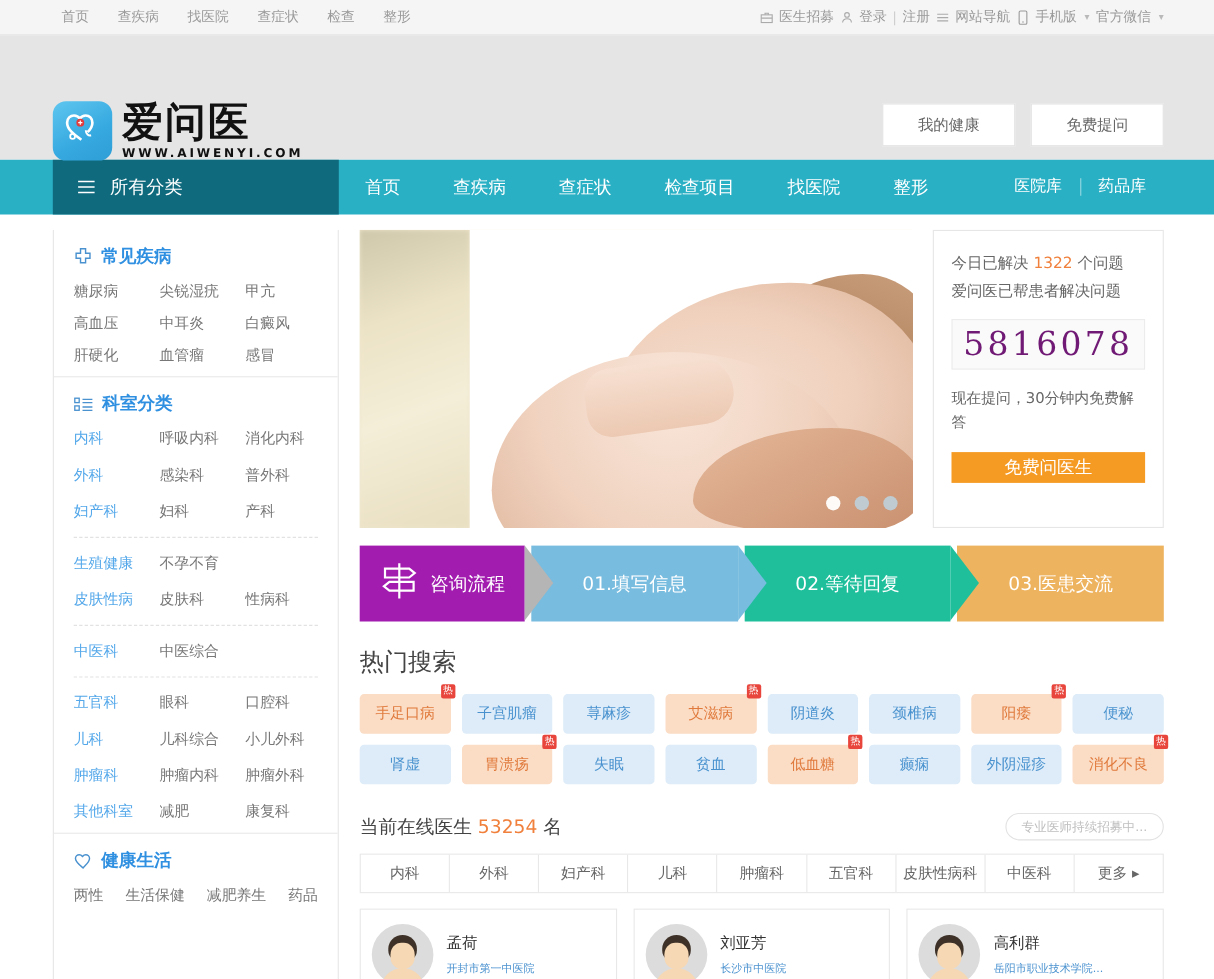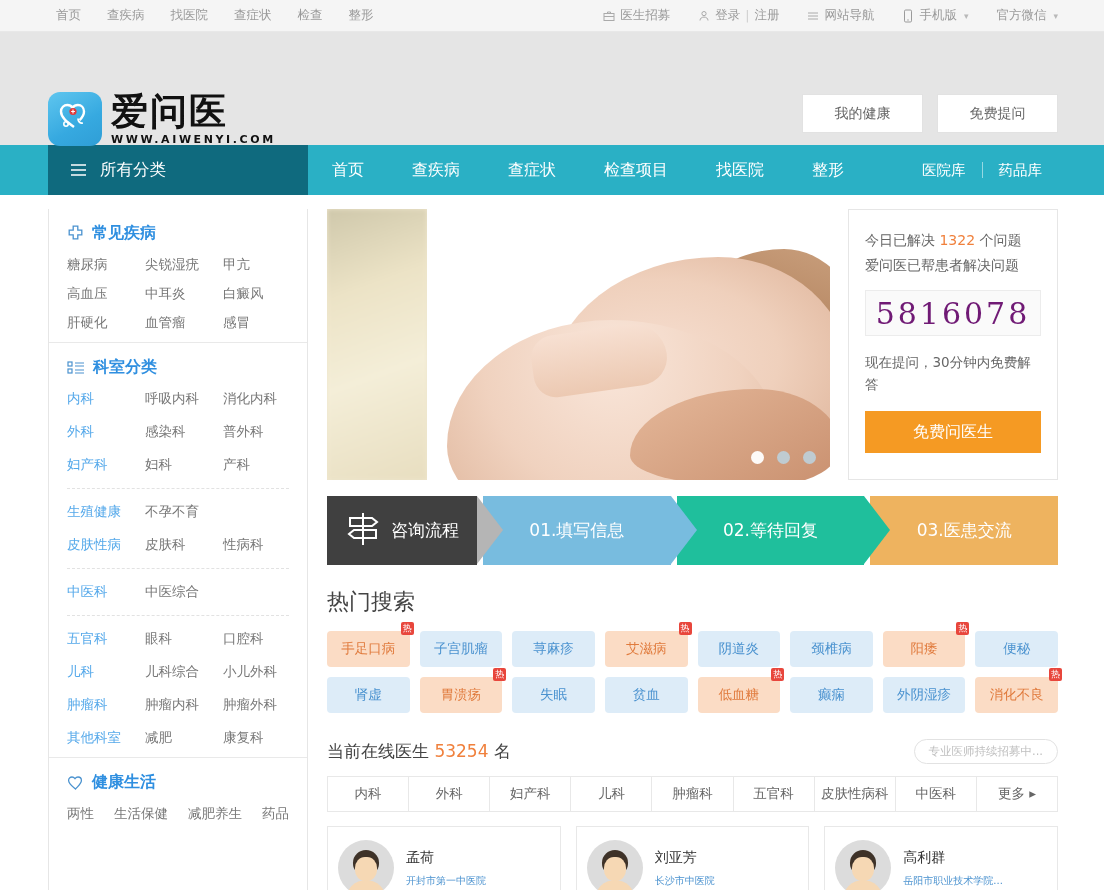--- a/index.html
+++ b/index.html
@@ -9,21 +9,21 @@
     background: #fff; color: #444; overflow: hidden;
   }
 
   
   .topbar {
     height: 32px; background: #f5f5f5; border-bottom: 1px solid #e8e8e8;
     display: flex; align-items: center; font-size: 12.5px; color: #9a9a9a;
   }
   .topbar-left { display: flex; align-items: center; margin-left: 56px; gap: 26px; }
   .topbar-left a { color: #9a9a9a; text-decoration: none; }
-  .topbar-right { display: flex; align-items: center; margin-left: auto; margin-right: 46px; gap: 28px; }
+  .topbar-right { display: flex; align-items: center; margin-left: auto; margin-right: 46px; gap: 6px; }
   .tb-item { display: flex; align-items: center; gap: 5px; color: #9a9a9a; }
   .tb-sep { color: #cfcfcf; }
   .ic { display: inline-block; vertical-align: middle; }
   .ic svg { display: block; }
   .caret { font-size: 9px; color: #b9b9b9; margin-left: 2px; }
 
   
   .header { height: 113px; position: relative; background: #e5e5e5; }
   .logo { position: absolute; left: 48px; top: 60px; display: flex; align-items: center; gap: 9px; }
   .logo-badge {
@@ -108,39 +108,39 @@
   .ask-line { font-size: 14px; color: #666; line-height: 25px; }
   .ask-num { color: #f0803c; }
   .counter {
     margin-top: 12px; border: 1px solid #ececec; background: #fafafa; height: 46px;
     display: flex; align-items: center; justify-content: center;
     font-size: 30px; letter-spacing: 3px; color: #701a75;
     font-family: "DejaVu Serif", "Liberation Serif", serif;
   }
   .ask-note { margin-top: 15px; font-size: 13.5px; color: #666; line-height: 22px; }
   .ask-btn {
-    margin-top: 16px; height: 42px; background: #f59a23; color: #fff;
+    margin-top: 16px; height: 28px; background: #f59a23; color: #fff;
     display: flex; align-items: center; justify-content: center;
     font-size: 16px; cursor: pointer;
   }
 
   
   .flow { display: flex; margin-top: 16px; height: 69px; }
   .step {
     flex: 1; position: relative; display: flex; align-items: center; justify-content: center;
     color: #fff; font-size: 17px;
   }
   .step::after {
     content: ""; position: absolute; right: -26px; top: 0; width: 0; height: 0;
     border-top: 34.5px solid transparent; border-bottom: 34.5px solid transparent;
     border-left: 26px solid currentColor; z-index: 2;
   }
   .step.last::after { display: none; }
   .step-inner { display: flex; align-items: center; gap: 10px; position: relative; z-index: 3; }
-  .s0 { background: #404040; color: #b5b5b5; flex: 0 0 150px; }
+  .s0 { background: #a21caf; color: #b5b5b5; flex: 0 0 150px; }
   .s1 { background: #78bcdf; color: #78bcdf; }
   .s2 { background: #1fbf9c; color: #1fbf9c; }
   .s3 { background: #eeb35f; color: #eeb35f; }
   .step-inner span, .step-inner .sicon { color: #fff; }
   .step-gap { width: 6px; background: #fff; flex: none; }
 
   
   .sec-title { font-size: 22px; color: #444; margin: 22px 0 14px 0; }
   .tags { display: grid; grid-template-columns: repeat(8, 1fr); gap: 10px 10px; }
   .tag {

